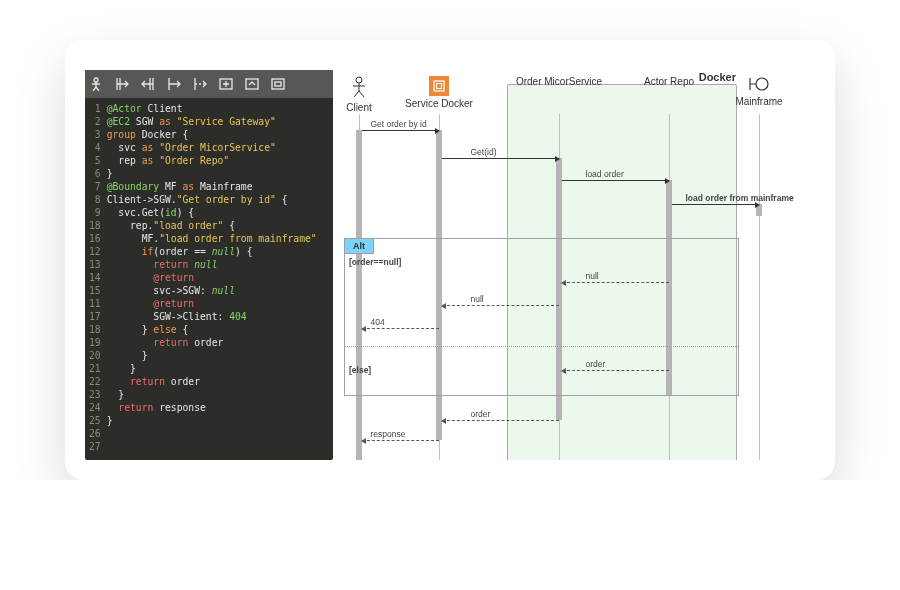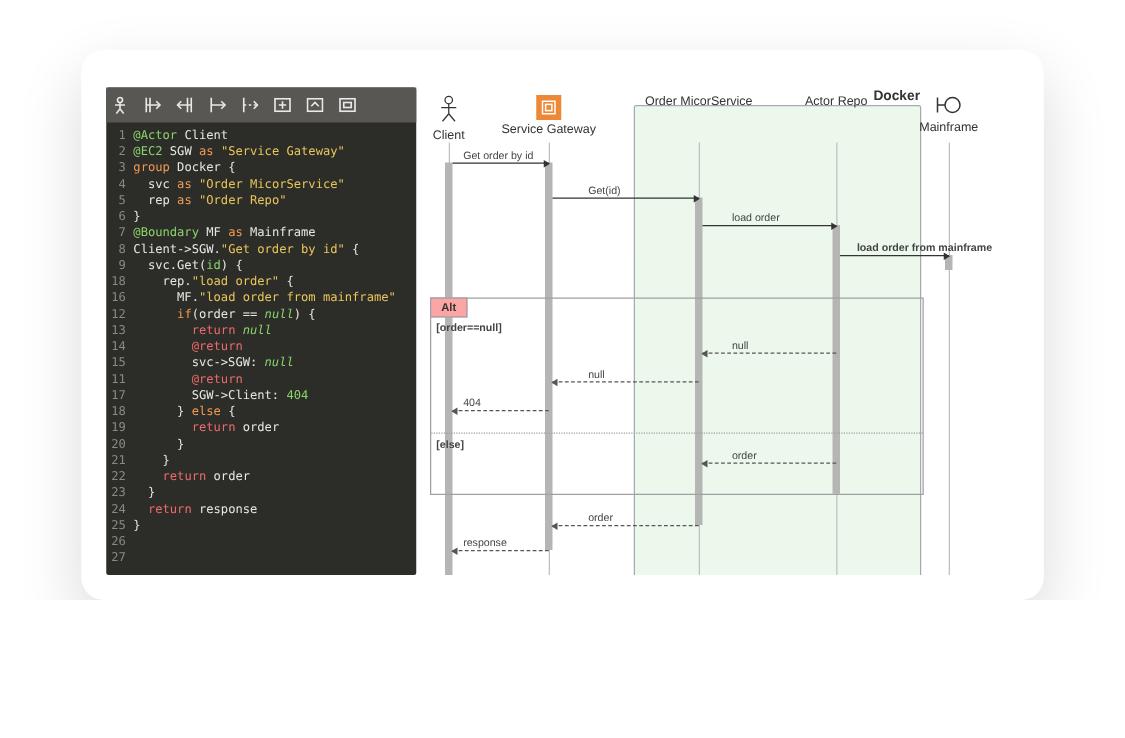--- a/index.html
+++ b/index.html
@@ -62,21 +62,21 @@
 
   .activation { position:absolute; width:6px; background:#b5b5b5; }
 
   .msg-label { position:absolute; font-size:8.5px; color:#444; white-space:nowrap; }
   .arrow-solid { position:absolute; height:0; border-top:1px solid #333; }
   .arrow-dash  { position:absolute; height:0; border-top:1px dashed #555; }
   .arrow-head-r::after{ content:""; position:absolute; right:-1px; top:-3px; border-left:5px solid #333; border-top:3px solid transparent; border-bottom:3px solid transparent;}
   .arrow-head-l::after{ content:""; position:absolute; left:-1px;  top:-3px; border-right:5px solid #555; border-top:3px solid transparent; border-bottom:3px solid transparent;}
 
   .alt-box { position:absolute; border:1px solid #a0a0a4; }
-  .alt-tab { position:absolute; top:-1px; left:-1px; padding:2px 8px; background:#fca5a5; border:1px solid #a0a0a4; font-weight:700; font-size:9px; }
+  .alt-tab { position:absolute; top:-1px; left:-1px; padding:2px 8px; background:#7dd3fc; border:1px solid #a0a0a4; font-weight:700; font-size:9px; }
   .alt-guard { position:absolute; font-size:8.5px; color:#444;font-weight:bold; }
   .alt-sep { position:absolute; height:0; border-top:1px dotted #a0a0a4; }
 </style>
 </head>
 <body>
 
 <div class="device">
 
   <div class="editor">
     <div class="toolbar">
@@ -191,21 +191,21 @@
       </div>
       <div class="lifeline" style="left: 20px; top: 44px; height: 348px;"></div>
       <div class="participant" style="left: 55px; top: 6px; width: 90px;">
         <div class="head">
           <span class="aws-box">
             <svg width="14" height="14" viewBox="0 0 14 14">
               <rect x="2" y="2" width="10" height="10"></rect>
               <rect x="4.5" y="4.5" width="5" height="5"></rect>
             </svg>
           </span>
-          <span>Service Gateway</span>
+          <span>Service Docker</span>
         </div>
       </div>
       <div class="lifeline" style="left: 100px; top: 44px; height: 348px;"></div>
       <div class="participant" style="left: 175px; top: 6px; width: 90px;">
         <div class="head">
           <span>Order MicorService</span>
         </div>
       </div>
       <div class="lifeline" style="left: 220px; top: 44px; height: 348px;"></div>
       <div class="participant" style="left: 285px; top: 6px; width: 90px;">
@@ -227,21 +227,21 @@
       <div class="lifeline" style="left: 420px; top: 44px; height: 348px;"></div>
       <div class="activation" style="left: 17px; top: 60px; height: 332px;"></div>
       <div class="activation" style="left: 97px; top: 60px; height: 310px;"></div>
       <div class="activation" style="left: 217px; top: 88px; height: 262px;"></div>
       <div class="activation" style="left: 327px; top: 110px; height: 215px;"></div>
       <div class="activation" style="left: 417px; top: 134px; height: 12px;"></div>
       <div class="alt-box" style="left: 5px; top: 168px; width: 395px; height: 158px;">
         <div class="alt-tab">Alt</div>
         <div class="alt-guard" style="left: 4px; top: 18px;">[order==null]</div>
         <div class="alt-sep" style="left: 0px; right: 0px; top: 107px; width: 100%;"></div>
-        <div class="alt-guard" style="left: 4px; top: 111px;">[else]</div>
+        <div class="alt-guard" style="left: 4px; top: 126px;">[else]</div>
       </div>
       <div class="arrow-solid arrow-head-r" style="left: 23px; top: 60px; width: 77px;"></div>
       <div class="msg-label" style="left: 31.5px; top: 49px;">Get order by id</div>
       <div class="arrow-solid arrow-head-r" style="left: 103px; top: 88px; width: 117px;"></div>
       <div class="msg-label" style="left: 131.5px; top: 77px;">Get(id)</div>
       <div class="arrow-solid arrow-head-r" style="left: 223px; top: 110px; width: 107px;"></div>
       <div class="msg-label" style="left: 246.5px; top: 99px;">load order</div>
       <div class="arrow-solid arrow-head-r" style="left: 333px; top: 134px; width: 87px;"></div>
       <div class="msg-label" style="left: 346.5px; top: 123px; font-weight: bold;">load order from mainframe</div>
       <div class="arrow-dash arrow-head-l" style="left: 223px; top: 212px; width: 107px;"></div>

